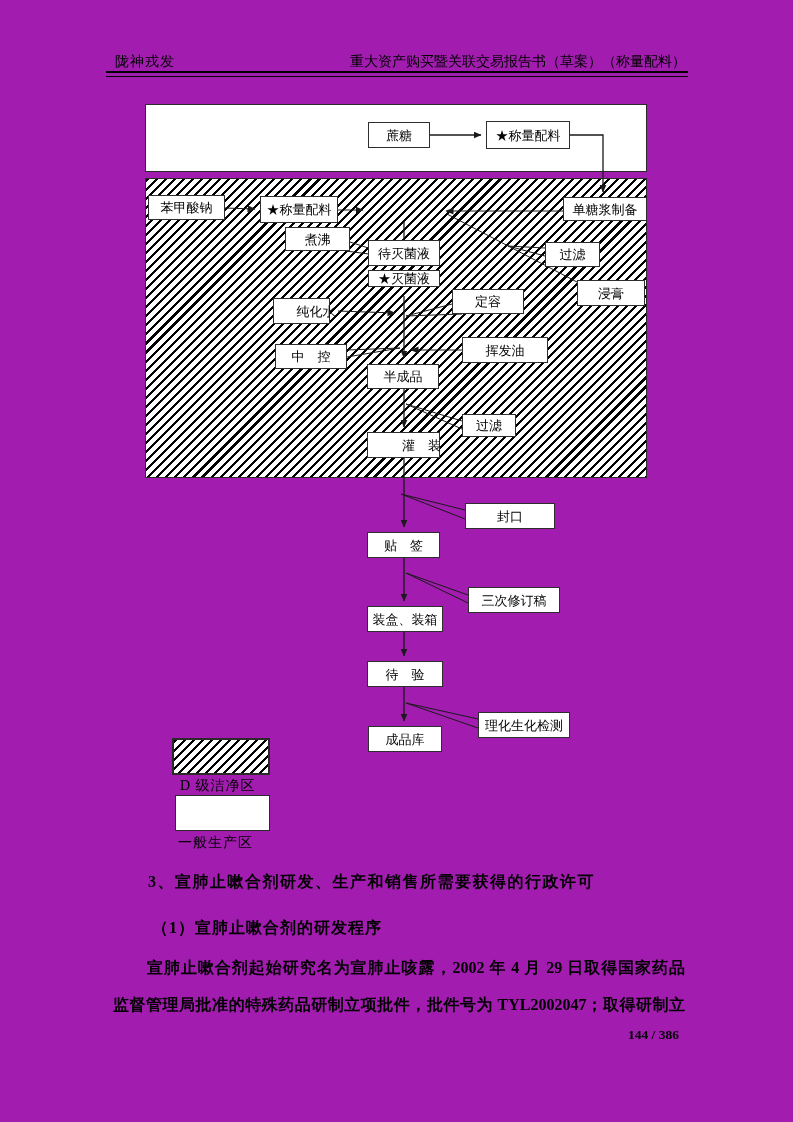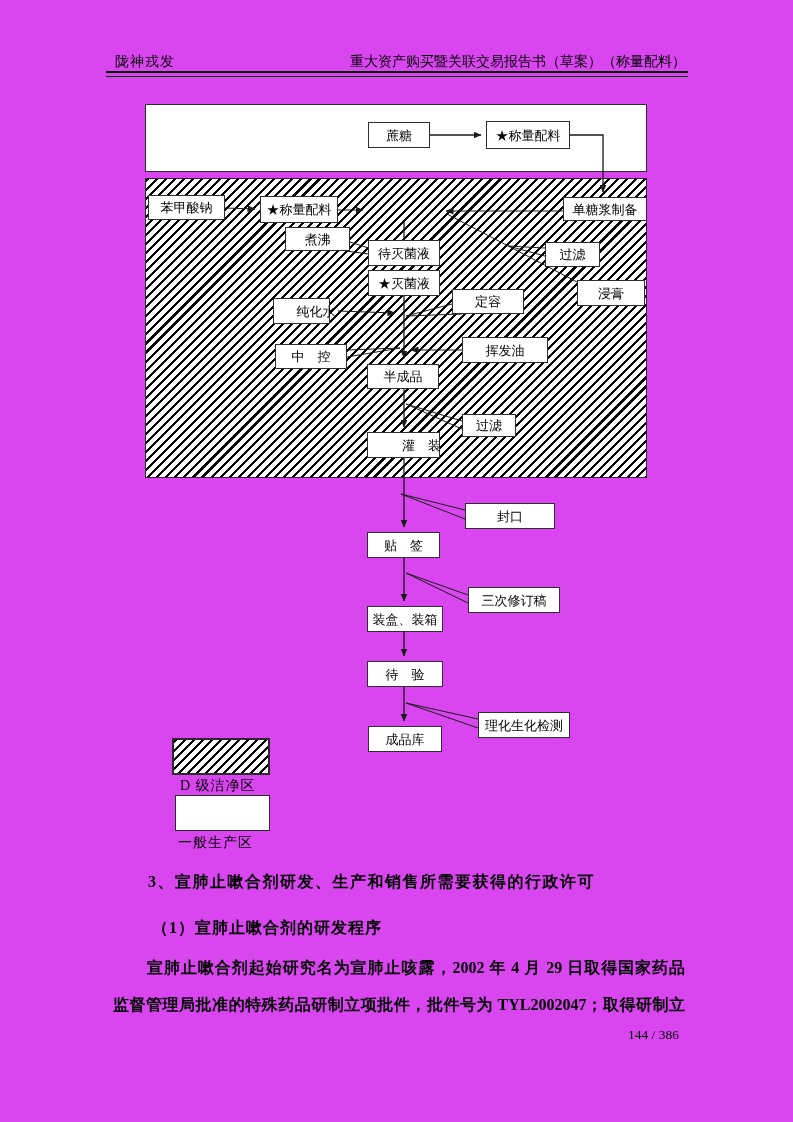--- a/index.html
+++ b/index.html
@@ -1,17 +1,17 @@
 <!DOCTYPE html>
 <html><head>
 <meta charset="utf-8">
 <style>
   html,body{margin:0;padding:0;background:#fff;}
   .page{
-    position:relative;width:793px;height:1122px;background:#d946ef;color:#000;
+    position:relative;width:793px;height:1122px;background:#a21caf;color:#000;
     font-family:"Liberation Serif","DejaVu Serif",serif;overflow:hidden;
     outline:1px solid #c8c8c8;margin:0 auto;
   }
   
   .hdr-left{position:absolute;left:115px;top:53px;font-size:14px;letter-spacing:1px;}
   .hdr-right{position:absolute;right:107px;top:53px;font-size:14px;}
   .hdr-rule-thick{position:absolute;left:106px;top:71px;width:582px;height:2px;background:#000;}
   .hdr-rule-thin{position:absolute;left:106px;top:76px;width:582px;height:1px;background:#000;}
   
   .region{position:absolute;border:1.5px solid #2a2a2a;box-sizing:border-box;}
@@ -26,21 +26,21 @@
   .connectors{position:absolute;left:0;top:0;z-index:2;pointer-events:none;}
   
   .legend-label{position:absolute;font-size:14px;letter-spacing:1px;}
   .legend-hatch{border-width:2.5px;}
   
   .h-sec{position:absolute;left:148px;top:872px;font-size:16px;font-weight:bold;letter-spacing:1.5px;}
   .h-sub{position:absolute;left:152px;top:918px;font-size:16px;font-weight:bold;letter-spacing:1px;}
   .para-line{position:absolute;font-size:16px;font-weight:bold;text-align:justify;text-align-last:justify;}
   .p1{left:147px;top:958px;width:538px;}
   .p2{left:113px;top:995px;width:572px;}
-  .pageno{position:absolute;right:114px;top:1027px;font-size:13.5px;font-weight:normal;}
+  .pageno{position:absolute;right:114px;top:1027px;font-size:13.5px;font-weight:bold;}
 </style>
 </head>
 <body>
 
 <div class="page">
 
   <div class="hdr-left">陇神戎发</div>
   <div class="hdr-right">重大资产购买暨关联交易报告书（草案）（称量配料）</div>
   <div class="hdr-rule-thick"></div>
   <div class="hdr-rule-thin"></div>
@@ -86,21 +86,21 @@
 
   <div class="node" style="left:368px;top:122px;width:62px;height:26px;">蔗糖</div>
   <div class="node" style="left:486px;top:121px;width:84px;height:28px;">★称量配料</div>
   <div class="node" style="left:148px;top:195px;width:77px;height:25px;">苯甲酸钠</div>
   <div class="node" style="left:260px;top:196px;width:78px;height:27px;">★称量配料</div>
   <div class="node" style="left:368px;top:196px;width:72px;height:26px;margin-top:44px;">待灭菌液</div>
   <div class="node" style="left:563px;top:197px;width:84px;height:24px;">单糖浆制备</div>
   <div class="node" style="left:285px;top:227px;width:65px;height:24px;">煮沸</div>
   <div class="node" style="left:545px;top:242px;width:55px;height:25px;">过滤</div>
   <div class="node" style="left:577px;top:280px;width:68px;height:26px;">浸膏</div>
-  <div class="node" style="left:368px;top:270px;width:72px;height:26px;">★灭菌液</div>
+  <div class="node" style="left:368px;top:270px;width:72px;height:17px;">★灭菌液</div>
   <div class="node" style="left:452px;top:289px;width:72px;height:25px;">定容</div>
   <div class="node" style="left:273px;top:298px;width:57px;height:26px;padding-left:29px;">纯化水</div>
   <div class="node" style="left:462px;top:337px;width:86px;height:26px;">挥发油</div>
   <div class="node" style="left:275px;top:344px;width:72px;height:25px;">中　控</div>
   <div class="node" style="left:367px;top:364px;width:72px;height:25px;">半成品</div>
   <div class="node" style="left:462px;top:414px;width:54px;height:23px;">过滤</div>
   <div class="node" style="left:367px;top:432px;width:73px;height:26px;padding-left:36px;">灌　装</div>
   <div class="node" style="left:465px;top:503px;width:90px;height:26px;">封口</div>
   <div class="node" style="left:367px;top:532px;width:73px;height:26px;">贴　签</div>
   <div class="node" style="left:468px;top:587px;width:92px;height:26px;">三次修订稿</div>

